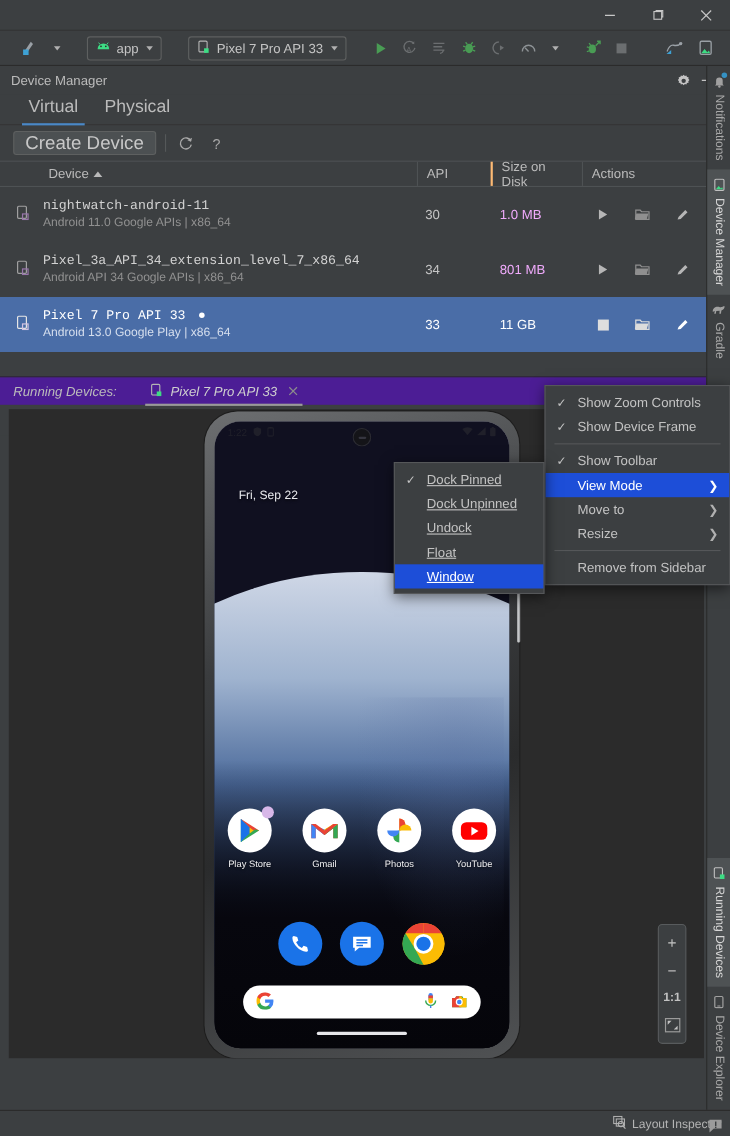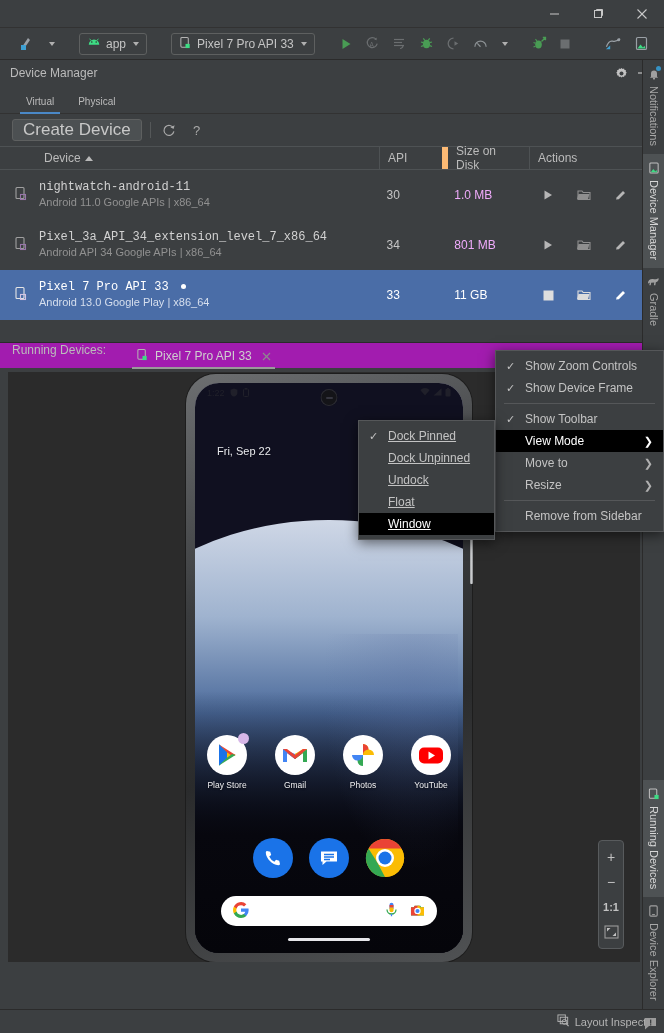--- a/index.html
+++ b/index.html
@@ -50,64 +50,64 @@
   
   .dm-header {
     height: 26px; display: flex; align-items: center; padding: 0 10px;
     background: #3c3f41; color: #bbbbbb; font-size: 12px;
   }
   .dm-header .title { flex: 1; }
   .dm-header .hicon { width: 22px; display:flex; align-items:center; justify-content:center; color:#a9b7c6; }
 
   .dm-tabs { height: 28px; display: flex; align-items: flex-end; padding-left: 14px;
              border-bottom: 1px solid #323232; background: #3c3f41; }
-  .dm-tab { padding: 0 12px 6px 12px; color: #bbbbbb; font-size: 10px; position: relative; text-align: center; }
+  .dm-tab { padding: 0 12px 6px 12px; color: #bbbbbb; font-size: 16px; position: relative; text-align: center; }
   .dm-tab.active::after {
     content: ''; position: absolute; left: 6px; right: 6px; bottom: -1px; height: 2px; background: #4a88c7;
   }
 
   .dm-actions { height: 32px; display: flex; align-items: center; padding: 0 12px; gap: 8px; background: #3c3f41; }
   .btn-create {
     height: 22px; padding: 0 10px; border: 1px solid #5e6060; border-radius: 3px;
     background: #4c5052; color: #c8c8c8; font-size: 17px; display: flex; align-items: center;
   }
   .mini-sep { width: 1px; height: 16px; background: #555859; }
   .act-icon { width: 20px; height: 20px; display: flex; align-items: center; justify-content: center; color: #a0a0a0; }
 
   
   .dm-thead {
     height: 24px; display: flex; align-items: center;
     background: #3c3f41; border-top: 1px solid #4e5254; border-bottom: 1px solid #4e5254;
     color: #bbbbbb; font-size: 12px;
   }
   .th { padding: 0 8px; display: flex; align-items: center; gap: 4px; height: 100%; }
   .th.device { width: 380px; padding-left: 44px; border-right: 1px solid #4e5254; }
-  .th.api { width: 68px; border-right: 6px solid #fdba74; }
+  .th.api { width: 68px; border-right: 2px solid #fdba74; }
   .th.size { width: 82px; border-right: 1px solid #4e5254; }
   .th.actions { flex: 1; }
   .sort-asc { width:0;height:0;border-left:4px solid transparent;border-right:4px solid transparent;border-bottom:5px solid #b9b9b9; }
 
   .dm-row { height: 50px; display: flex; align-items: center; background: #3c3f41; position: relative; }
   .dm-row.selected { background: #4a6da7; }
   .dm-row .devcol { width: 380px; display: flex; align-items: center; gap: 10px; padding-left: 14px; }
   .dm-row .dname { font-size: 12px; color: #d2d2d2; line-height: 15px; font-family: Liberation Mono, monospace; }
   .dm-row.selected .dname { color: #ffffff; }
   .dm-row .dsub { font-size: 11px; color: #919191; line-height: 15px; }
   .dm-row.selected .dsub { color: #d6dfee; }
   .dm-row .apicol { width: 68px; font-size: 12px; color: #c5c5c5; padding-left: 8px; }
   .dm-row .sizecol { width: 82px; font-size: 12px; color: #f0abfc; padding-left: 8px; }
   .dm-row.selected .apicol, .dm-row.selected .sizecol { color: #ffffff; }
   .dm-row .actcol { flex: 1; display: flex; align-items: center; gap: 20px; padding-left: 12px; }
   .row-icon { width: 16px; height: 16px; display: flex; align-items: center; justify-content: center; color: #b6b6b6; }
   .dm-row.selected .row-icon { color: #ffffff; }
   .online-dot { width: 5px; height: 5px; border-radius: 50%; background: #ffffff; display: inline-block; margin-left: 5px; vertical-align: middle; }
 
   
-  .rd-bar { height: 26px; display: flex; background: #a21caf;
-            border-top: 1px solid #2b2b2b; padding-left: 12px; position: relative; }
+  .rd-bar { height: 26px; display: flex; align-items: center; background: #4c1d95;
+            border-top: 1px solid #2b2b2b; padding-left: 12px; position: relative; font-style: italic; }
   .rd-label { color: #bbbbbb; font-size: 12px; margin-right: 22px; }
   .rd-tab { display: flex; align-items: center; gap: 6px; color: #cfcfcf; font-size: 12px;
             height: 26px; padding: 0 8px; position: relative; }
   .rd-tab::after { content:''; position:absolute; left:4px; right:4px; bottom:0; height:2px; background:#9a9a9a; }
   .rd-close { color: #8d8d8d; font-size: 13px; margin-left: 4px; }
 
   .emu-toolbar { height: 28px; display: flex; align-items: center; gap: 0px; padding-left: 12px;
                  background: #3c3f41; }
   .emu-btn { width: 26px; height: 26px; display: flex; align-items: center; justify-content: center; color: #c6c6c6; }
 
@@ -192,21 +192,21 @@
   .statusbar-bottom { position: absolute; left: 0; right: 0; bottom: 0; height: 24px;
                       background: #3c3f41; border-top: 1px solid #2b2b2b;
                       display: flex; align-items: center; justify-content: flex-end; padding-right: 8px; gap: 6px; }
   .li-item { display: flex; align-items: center; gap: 5px; color: #b4b4b4; font-size: 11px; }
 
   
   .ctxmenu { position: absolute; background: #3c3f41; border: 1px solid #555759;
              box-shadow: 0 3px 12px rgba(0,0,0,.55); padding: 4px 0; z-index: 60; }
   .ctxmenu .mi { height: 22px; display: flex; align-items: center; padding: 0 10px 0 8px;
                  color: #c3c3c3; font-size: 12px; gap: 8px; white-space: nowrap; }
-  .ctxmenu .mi.sel { background: #000000; color: #ffffff; }
+  .ctxmenu .mi.sel { background: #1d4ed8; color: #ffffff; }
   .ctxmenu .check { width: 13px; display: flex; align-items: center; justify-content: center; font-size: 11px; color: #c3c3c3; }
   .ctxmenu .mi.sel .check { color: #ffffff; }
   .ctxmenu .mlabel { flex: 1; }
   .ctxmenu .arrow { margin-left: 18px; color: #b0b0b0; font-size: 11px; }
   .ctxmenu .mi.sel .arrow { color: #ffffff; }
   .ctxsep { height: 1px; background: #555759; margin: 4px 8px; }
   .mn { text-decoration: underline; }
 
   #menu-viewmode { right: 0px; top: 350px; width: 169px; }
   #menu-dock { left: 358px; top: 420px; width: 137px; }

